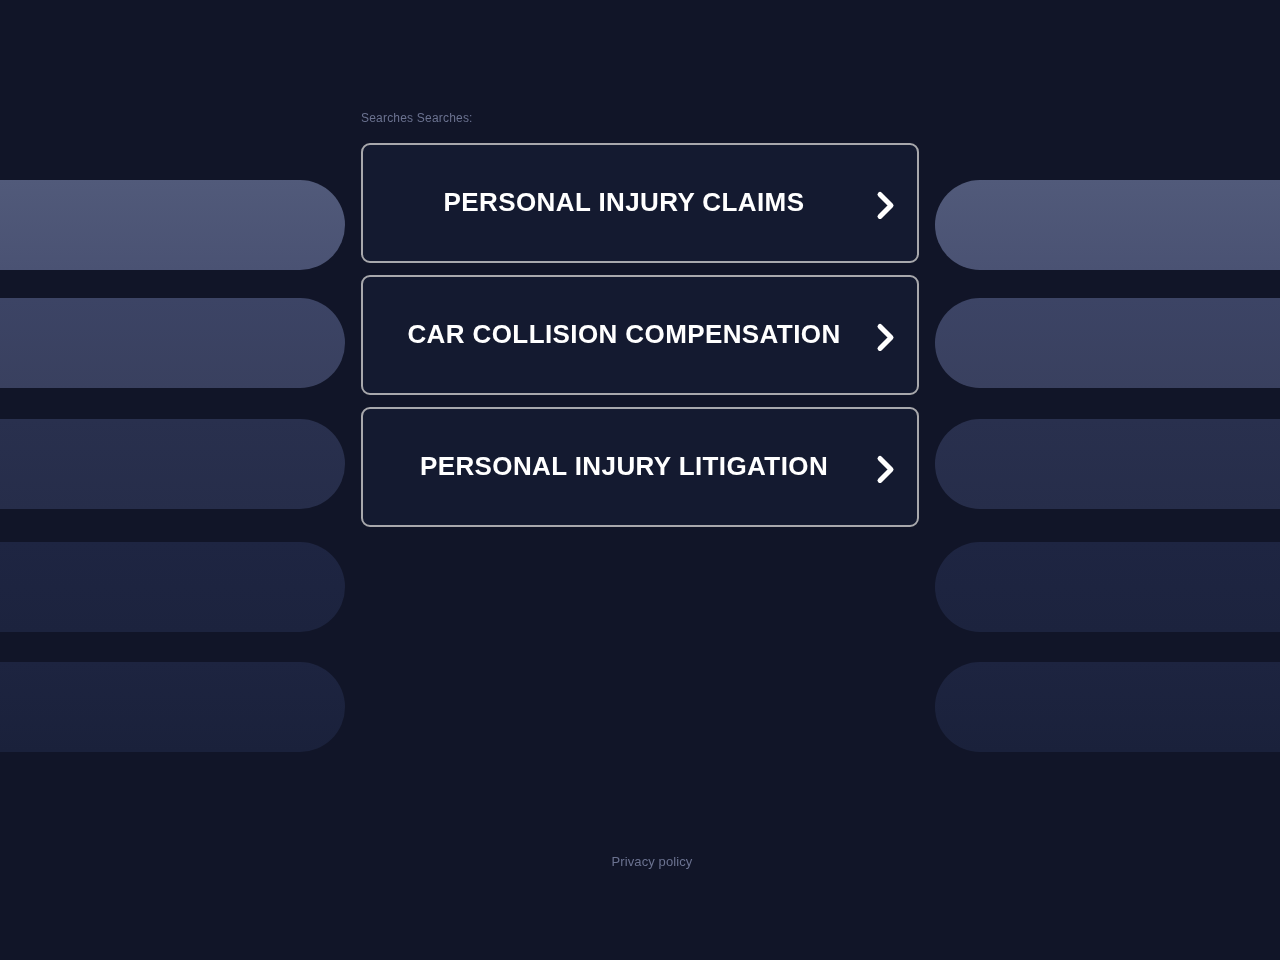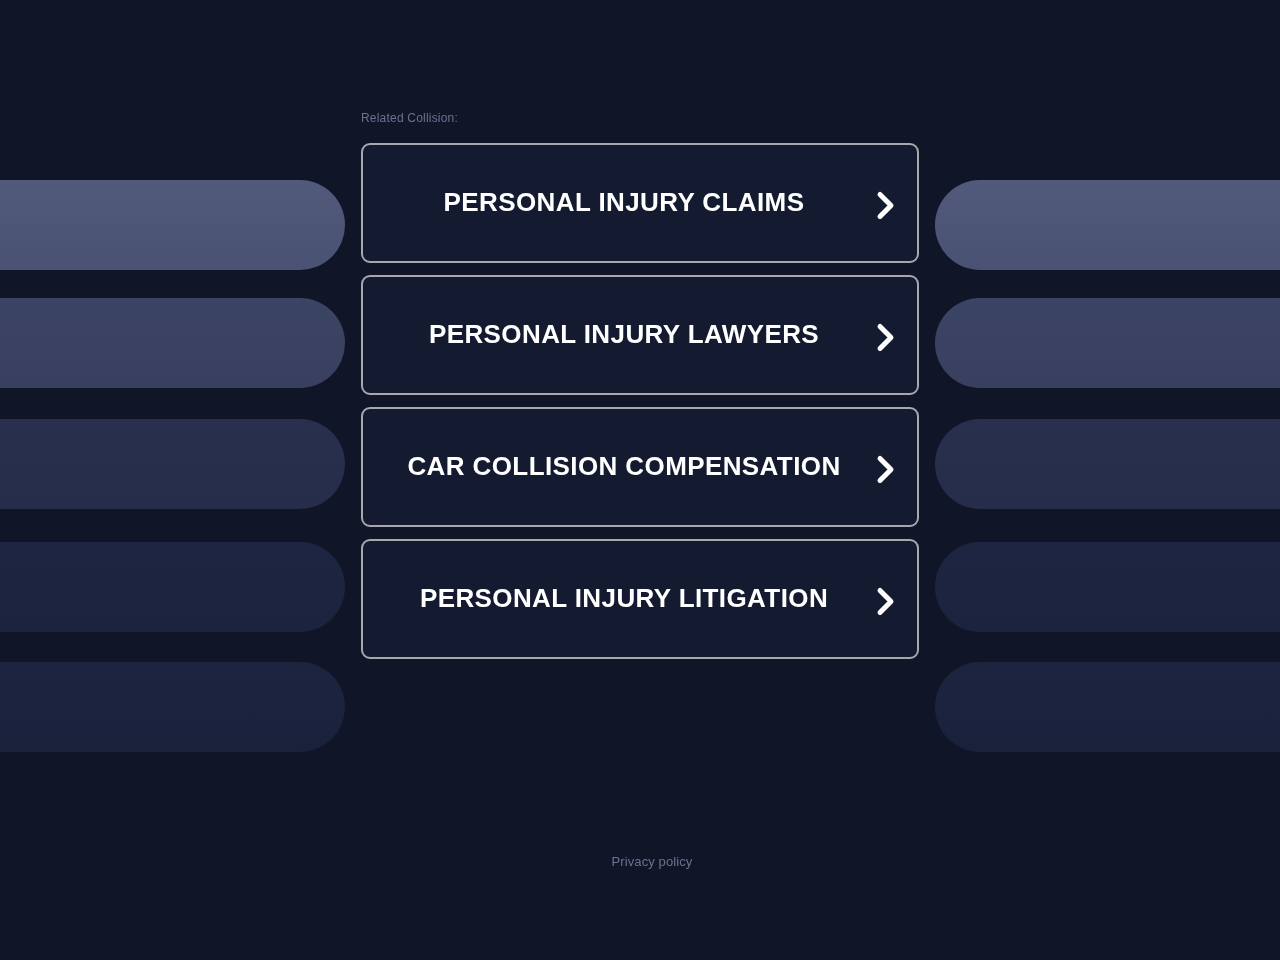--- a/index.html
+++ b/index.html
@@ -136,36 +136,26 @@
     <div class="bg-bar left" style="top: 419px; background: linear-gradient(rgb(41, 48, 78) 0%, rgb(38, 45, 74) 100%);"></div>
     <div class="bg-bar right" style="top: 419px; background: linear-gradient(rgb(41, 48, 78) 0%, rgb(38, 45, 74) 100%);"></div>
     <div class="bg-bar left" style="top: 542px; background: linear-gradient(rgb(30, 37, 66) 0%, rgb(28, 35, 62) 100%);"></div>
     <div class="bg-bar right" style="top: 542px; background: linear-gradient(rgb(30, 37, 66) 0%, rgb(28, 35, 62) 100%);"></div>
     <div class="bg-bar left" style="top: 662px; background: linear-gradient(rgb(29, 36, 64) 0%, rgb(26, 33, 59) 100%);"></div>
     <div class="bg-bar right" style="top: 662px; background: linear-gradient(rgb(29, 36, 64) 0%, rgb(26, 33, 59) 100%);"></div>
   </div>
 
 <div id="page">
 
-  <div id="related-label">Related Collision:</div>
+  <div id="related-label">Searches Searches:</div>
 
   <ul id="search-list">
       <li>
         <a class="search-item" href="#">
           <span class="search-item-label">Personal Injury Claims</span>
-          <span class="chevron-icon">
-            <svg viewBox="0 0 22 30" xmlns="http://www.w3.org/2000/svg" aria-hidden="true">
-              <path d="M5 4 L16 15 L5 26" fill="none" stroke="#ffffff" stroke-width="5" stroke-linecap="round" stroke-linejoin="round"></path>
-            </svg>
-          </span>
-        </a>
-      </li>
-      <li>
-        <a class="search-item" href="#">
-          <span class="search-item-label">Personal Injury Lawyers</span>
           <span class="chevron-icon">
             <svg viewBox="0 0 22 30" xmlns="http://www.w3.org/2000/svg" aria-hidden="true">
               <path d="M5 4 L16 15 L5 26" fill="none" stroke="#ffffff" stroke-width="5" stroke-linecap="round" stroke-linejoin="round"></path>
             </svg>
           </span>
         </a>
       </li>
       <li>
         <a class="search-item" href="#">
           <span class="search-item-label">Car Collision Compensation</span>

